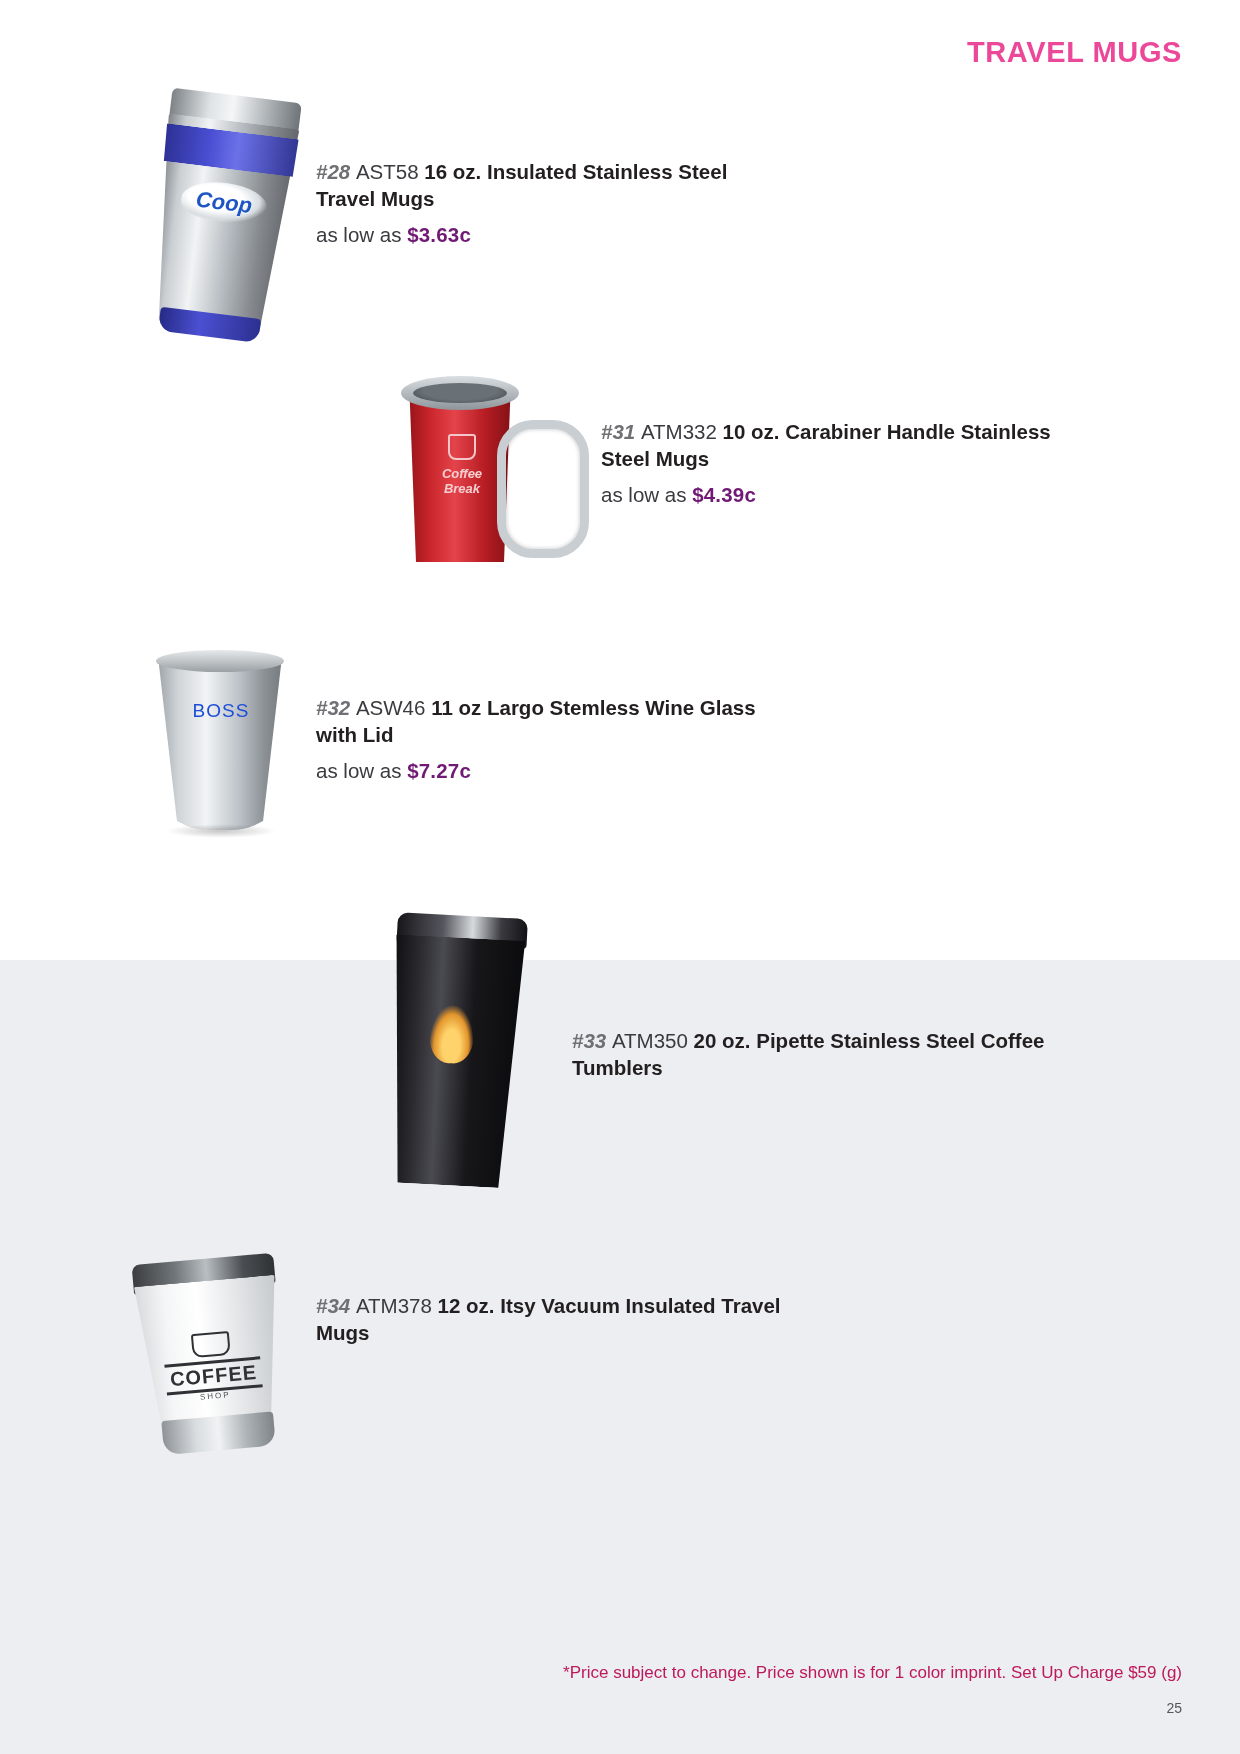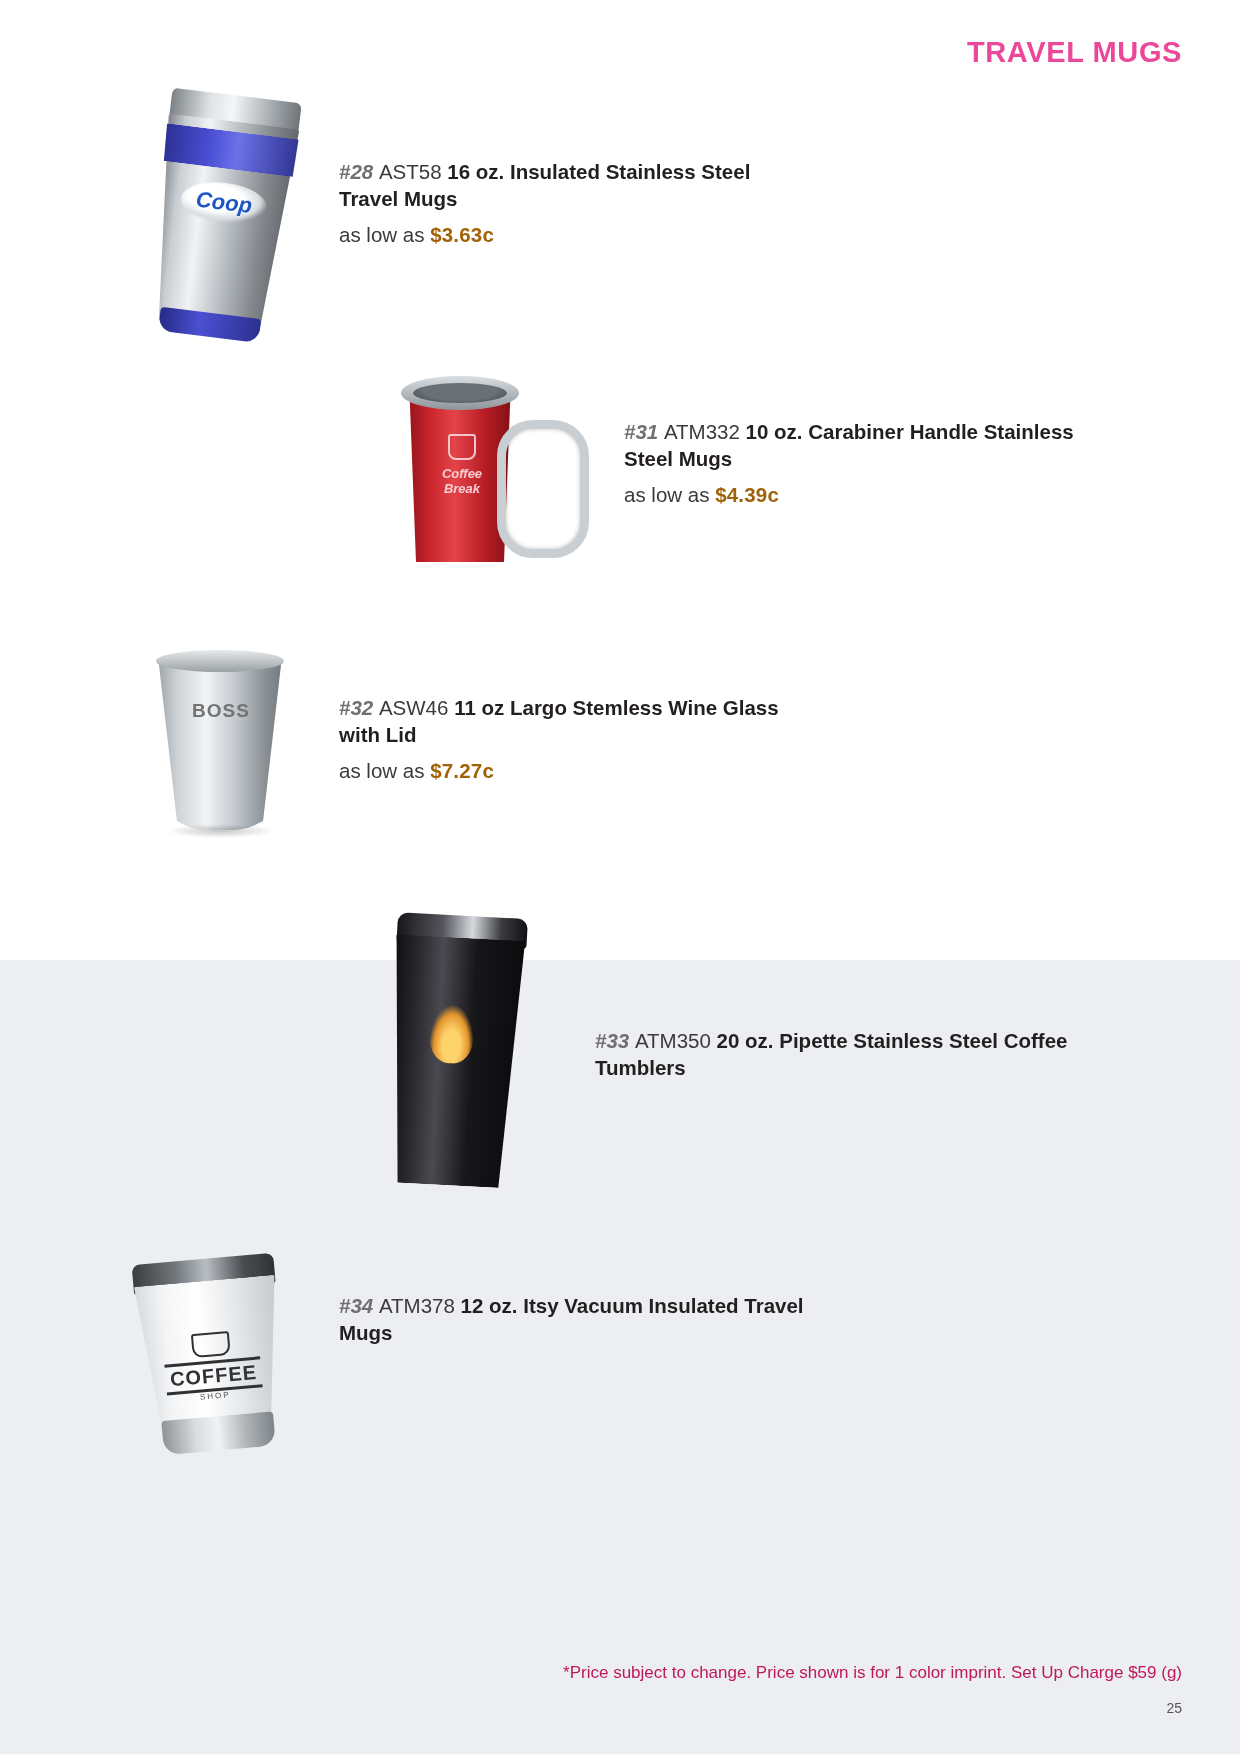--- a/index.html
+++ b/index.html
@@ -44,21 +44,20 @@
     text-align: right;
   }
 
   
   .product {
     position: absolute;
   }
   .product .caption {
     position: absolute;
     width: 470px;
-    margin-left: 23px;
   }
   .title-line {
     font-size: 20.5px;
     line-height: 27px;
     font-weight: bold;
     color: #231f20;
   }
   .num {
     font-style: italic;
     font-weight: bold;
@@ -68,21 +67,21 @@
     font-weight: normal;
     color: #3a3a3f;
   }
   .price-line {
     margin-top: 11px;
     font-size: 20.5px;
     color: #3a3a3f;
   }
   .price {
     font-weight: bold;
-    color: #a16207;
+    color: #701a75;
     letter-spacing: 0.2px;
   }
 
   
   .imgwrap { position: absolute; }
 
   
   .mug28 {
     position: absolute;
     left: 0; top: 0;
@@ -181,21 +180,21 @@
   }
   .mug32 .lid {
     position: absolute; left: 14px; top: 2px;
     width: 128px; height: 22px;
     border-radius: 50%;
     background: linear-gradient(180deg,#e7eaec,#9aa0a4);
   }
   .mug32 .logo {
     position: absolute; left: 36px; top: 52px;
     width: 86px; text-align: center;
-    font-size: 19px; font-weight: bold; letter-spacing: 1px; color: #737373;
+    font-size: 19px; font-weight: normal; letter-spacing: 1px; color: #1d4ed8;
   }
   .mug32 .shadow {
     position: absolute; left: 24px; top: 176px;
     width: 110px; height: 14px; border-radius: 50%;
     background: radial-gradient(ellipse, rgba(0,0,0,.22), rgba(0,0,0,0) 70%);
   }
 
   
   .mug33 { position: absolute; left: 0; top: 0; width: 180px; height: 280px; transform: rotate(3deg); }
   .mug33 .body {

